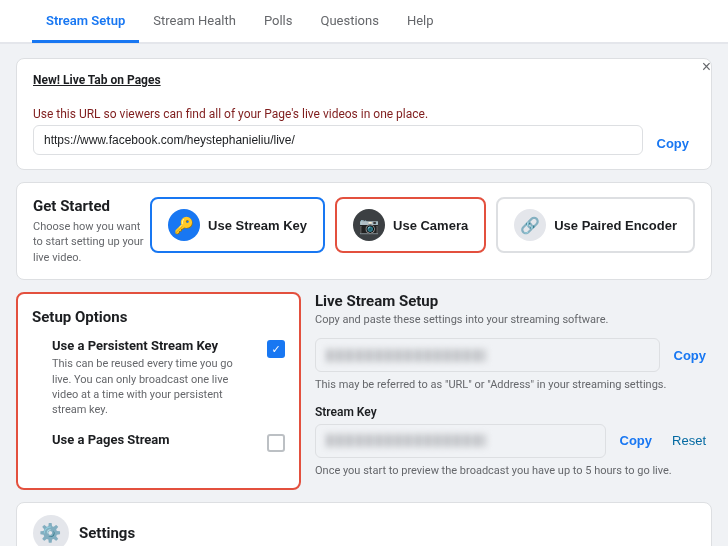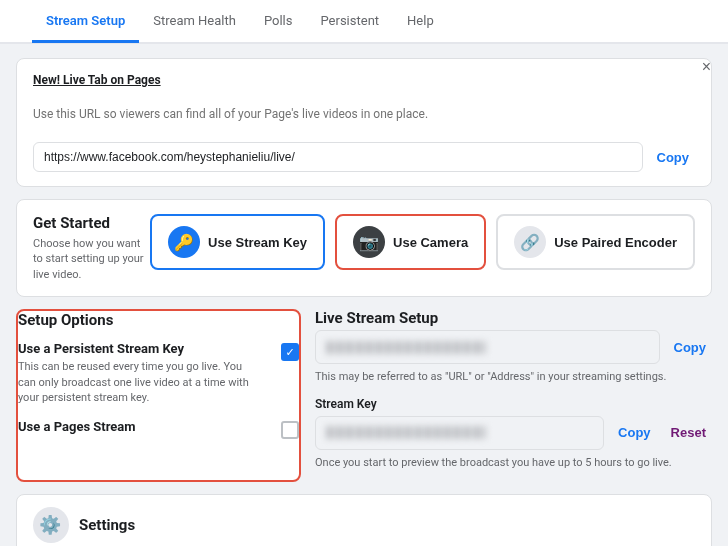--- a/index.html
+++ b/index.html
@@ -74,26 +74,26 @@
       line-height: 1;
     }
     .banner-title {
       font-weight: 700;
       font-size: 12px;
       margin-bottom: 20px;
       text-decoration: underline;
     }
     .banner-desc {
       font-size: 12px;
-      color: #737373;
-      margin-bottom: 21px;
+      color: #7f1d1d;
+      margin-bottom: 4px;
     }
     .url-row {
       display: flex;
-      align-items: center;
+      align-items: flex-end;
       gap: 8px;
     }
     .url-input {
       flex: 1;
       border: 1px solid #dddfe2;
       border-radius: 6px;
       padding: 7px 10px;
       font-size: 12px;
       color: #1c1e21;
       background: #fff;
@@ -172,34 +172,35 @@
     .bottom-section {
       display: flex;
       gap: 14px;
     }
 
     
     .setup-options-card {
       border: 2px solid #e3503e;
       border-radius: 8px;
       background: #fff;
-      padding: 0;
+      padding: 14px;
       width: 285px;
       flex-shrink: 0;
     }
     .setup-options-card h3 {
       font-size: 15px;
       font-weight: 700;
       margin-bottom: 12px;
     }
     .option-row {
       display: flex;
       align-items: flex-start;
       gap: 20px;
       margin-bottom: 14px;
+      margin-left: 20px;
     }
     .option-text h4 {
       font-size: 13px;
       font-weight: 700;
       margin-bottom: 3px;
     }
     .option-text p {
       font-size: 11px;
       color: #65676b;
       line-height: 1.4;
@@ -248,23 +249,23 @@
     }
     .field-hint {
       font-size: 11px;
       color: #65676b;
       margin-bottom: 12px;
       line-height: 1.4;
     }
     .reset-btn {
       background: none;
       border: none;
-      color: #701a75;
-      font-size: 13px;
-      font-weight: 700;
+      color: #0369a1;
+      font-size: 13px;
+      font-weight: 400;
       cursor: pointer;
       padding: 4px 6px;
       white-space: nowrap;
     }
 
     
     .settings-row {
       display: flex;
       align-items: center;
       gap: 10px;
@@ -316,21 +317,21 @@
       max-width: 160px;
     }
   </style>
 </head>
 <body>
 
 <nav class="top-nav">
   <div class="nav-tab active">Stream Setup</div>
   <div class="nav-tab">Stream Health</div>
   <div class="nav-tab">Polls</div>
-  <div class="nav-tab">Persistent</div>
+  <div class="nav-tab">Questions</div>
   <div class="nav-tab">Help</div>
 </nav>
 
 <div class="main-content">
 
   <div class="card live-tab-banner">
     <button class="close-btn">×</button>
     <div class="banner-title">New! Live Tab on Pages</div>
     <div class="banner-desc">Use this URL so viewers can find all of your Page's live videos in one place.</div>
     <div class="url-row">
@@ -378,20 +379,21 @@
       <div class="option-row">
         <div class="option-text" style="flex:1">
           <h4>Use a Pages Stream</h4>
         </div>
         <div class="checkbox-empty"></div>
       </div>
     </div>
 
     <div class="live-stream-setup">
       <h3>Live Stream Setup</h3>
+      <div class="subtitle">Copy and paste these settings into your streaming software.</div>
 
       <div class="field-row-multi">
         <div class="blurred-input-wrap">
           <span class="blur-text">████████████████████████████████████</span>
         </div>
         <button class="copy-btn">Copy</button>
       </div>
       <div class="field-hint">This may be referred to as "URL" or "Address" in your streaming settings.</div>
 
       <div class="field-label">Stream Key</div>

